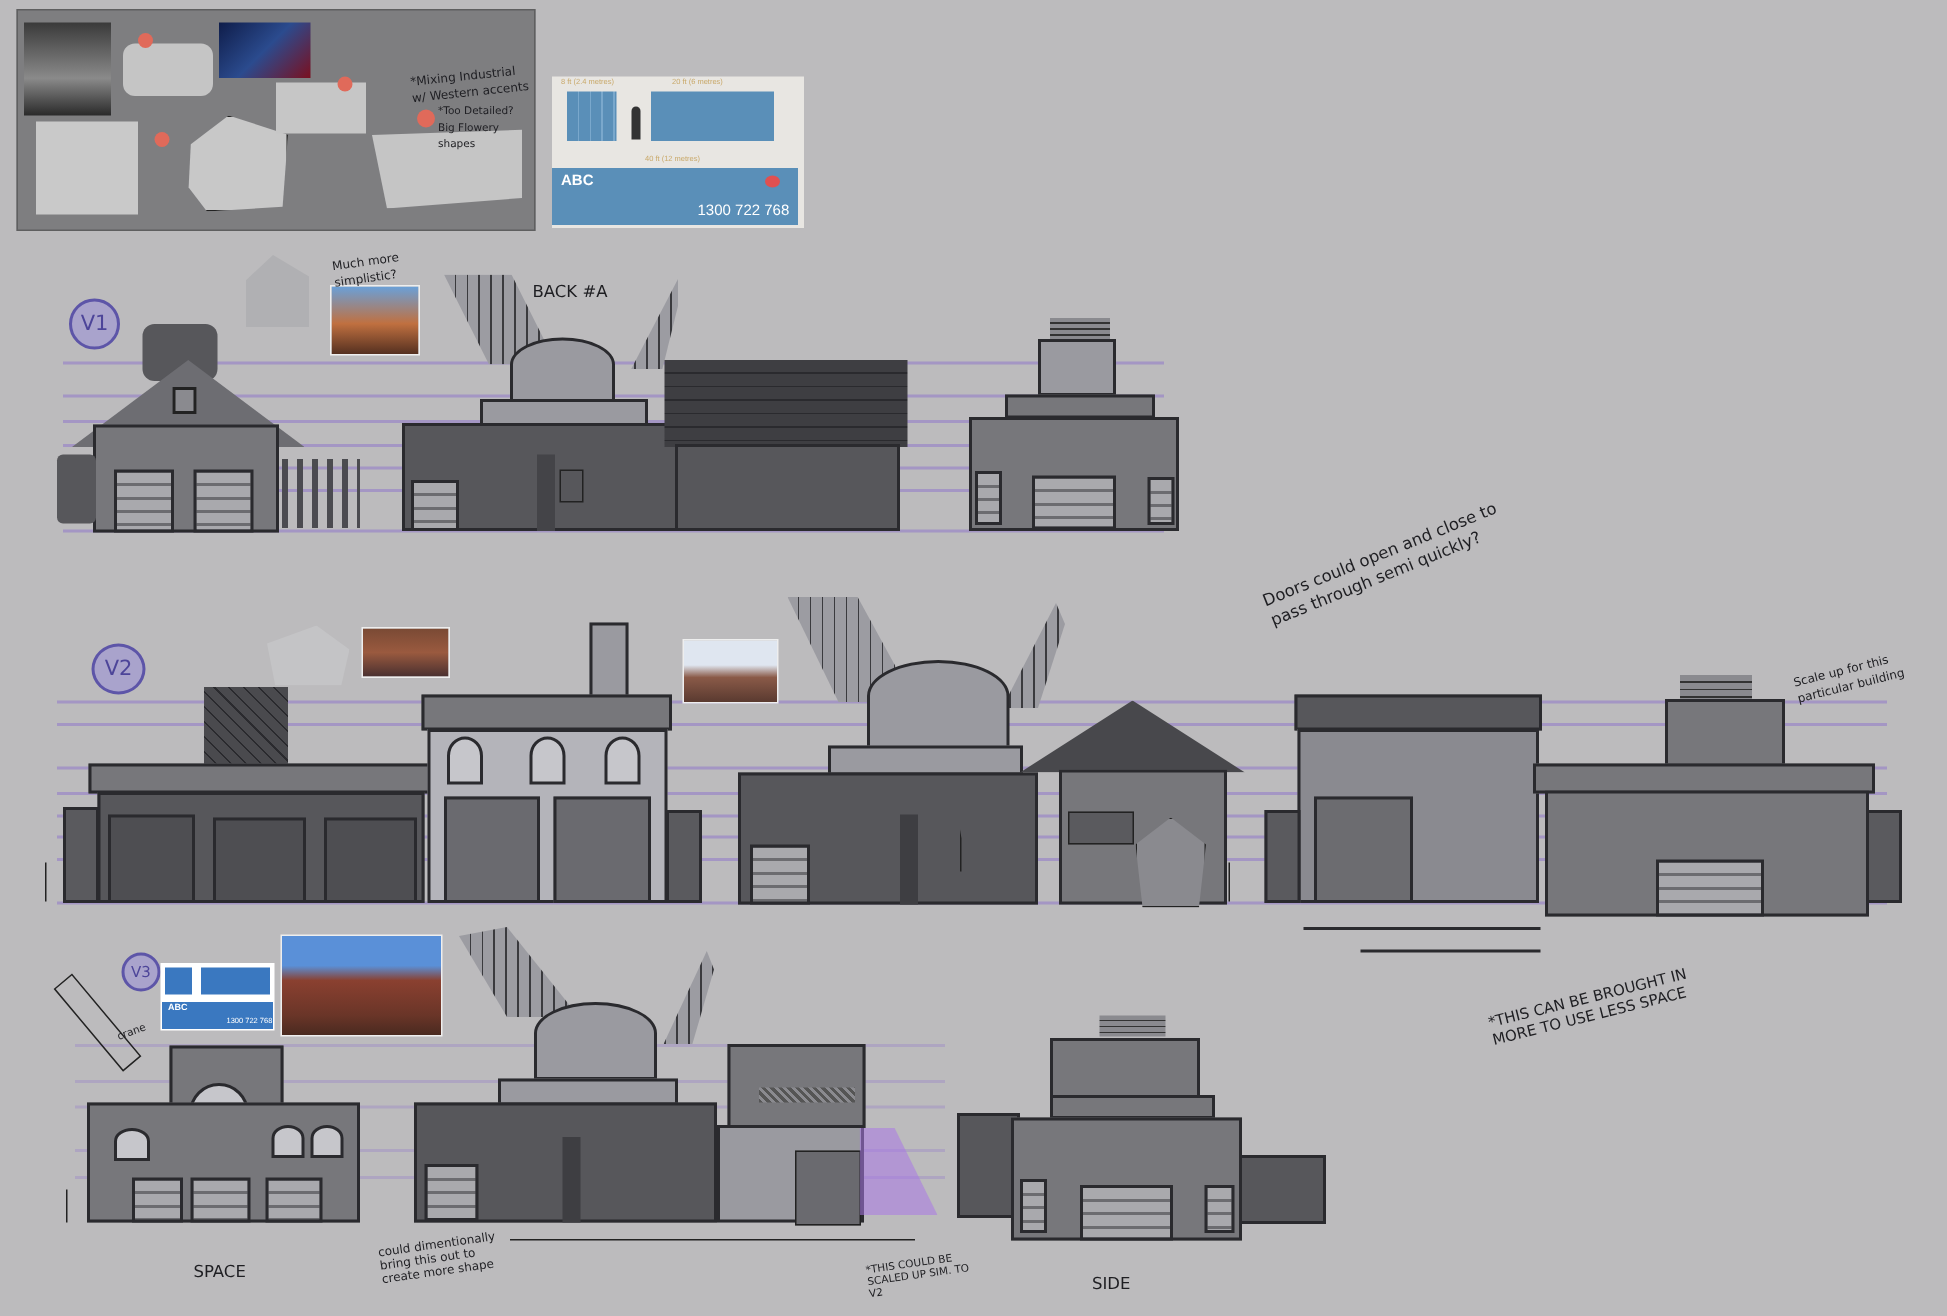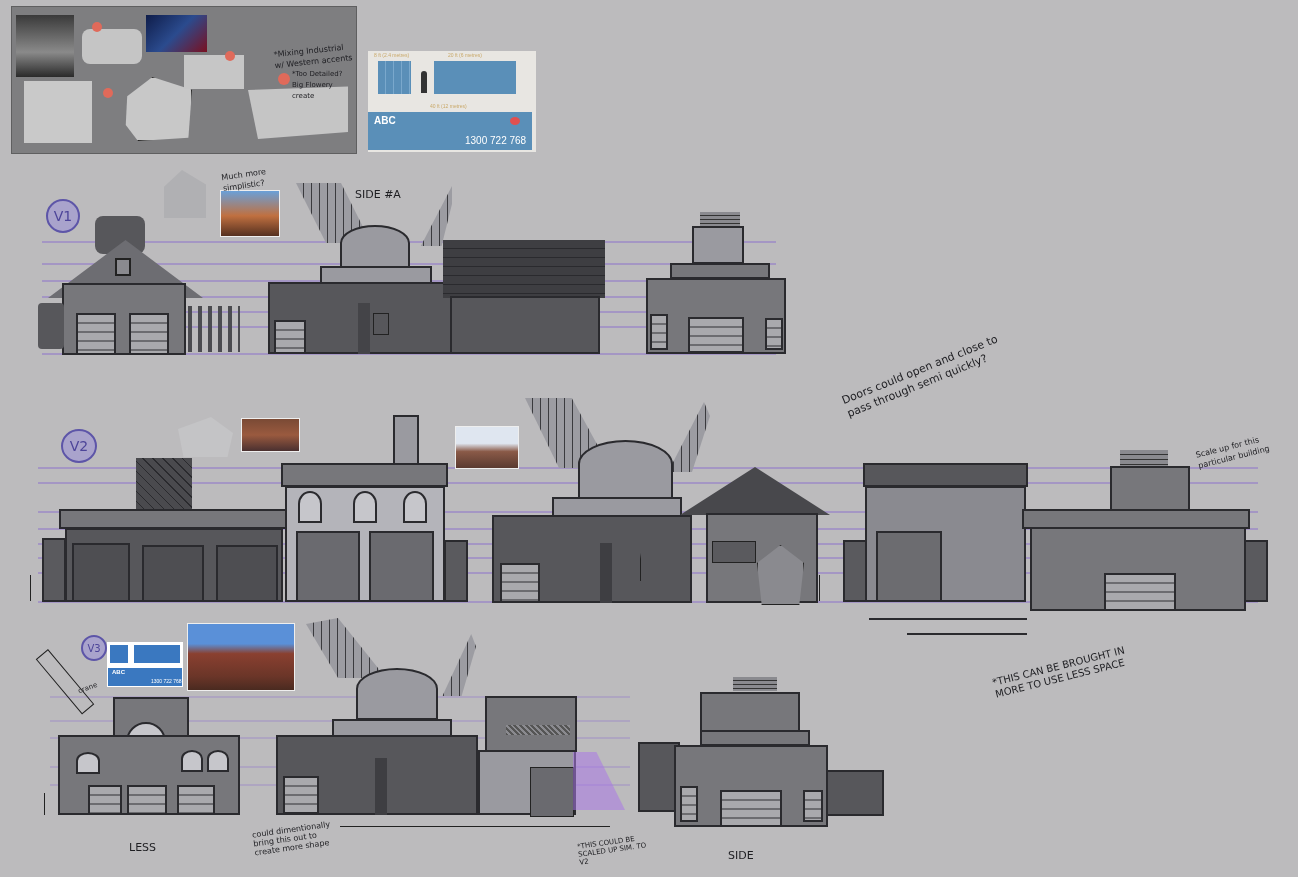--- a/index.html
+++ b/index.html
@@ -30,21 +30,21 @@
   <div class="abs" style="left:134px;top:8px;width:61px;height:37px;background:linear-gradient(135deg,#0f1d4a,#2b4b8e 50%,#7a1020);"></div>
   <div class="abs" style="left:70px;top:22px;width:60px;height:35px;background:#c5c5c5;border-radius:8px;"></div>
   <div class="abs" style="left:108px;top:70px;width:70px;height:62px;background:#c8c8c8;clip-path:polygon(10% 30%,45% 0,100% 20%,95% 95%,25% 100%,8% 75%);border:1px solid #222;"></div>
   <div class="abs" style="left:172px;top:48px;width:60px;height:34px;background:#c6c6c6;"></div>
   <div class="abs" style="left:236px;top:62px;width:100px;height:70px;background:#c5c5c5;clip-path:polygon(0 30%,100% 25%,100% 90%,10% 100%);"></div>
   <div class="abs" style="left:80px;top:15px;width:10px;height:10px;border-radius:50%;background:#e06a5a;"></div>
   <div class="abs" style="left:91px;top:81px;width:10px;height:10px;border-radius:50%;background:#e06a5a;"></div>
   <div class="abs" style="left:213px;top:44px;width:10px;height:10px;border-radius:50%;background:#e06a5a;"></div>
   <div class="abs" style="left:266px;top:66px;width:12px;height:12px;border-radius:50%;background:#e06a5a;"></div>
   <div class="abs hand" style="left:262px;top:38px;width:80px;font-size:8px;transform:rotate(-6deg);">*Mixing Industrial w/ Western accents</div>
-  <div class="abs hand" style="left:280px;top:62px;width:60px;font-size:7px;">*Too Detailed? Big Flowery create</div>
+  <div class="abs hand" style="left:280px;top:62px;width:60px;font-size:7px;">*Too Detailed? Big Flowery shapes</div>
 </div>
 
 <div class="sign" style="left:368px;top:51px;width:168px;height:101px;background:#e8e6e2;">
   <div class="abs" style="left:6px;top:1px;font-size:5px;color:#c9a96a;">8 ft (2.4 metres)</div>
   <div class="abs" style="left:80px;top:1px;font-size:5px;color:#c9a96a;">20 ft (6 metres)</div>
   <div class="blue" style="left:10px;top:10px;width:33px;height:33px;background:repeating-linear-gradient(90deg,#5a8fb8 0 7px,#7aa8cc 7px 8px);"></div>
   <div class="abs" style="left:53px;top:20px;width:6px;height:22px;background:#333;border-radius:3px 3px 0 0;"></div>
   <div class="blue" style="left:66px;top:10px;width:82px;height:33px;"></div>
   <div class="abs" style="left:62px;top:52px;font-size:5px;color:#c9a96a;">40 ft (12 metres)</div>
   <div class="blue" style="left:0;top:61px;width:164px;height:38px;"></div>
@@ -58,21 +58,21 @@
 <div class="guide" style="left:42px;top:263px;width:734px;"></div>
 <div class="guide" style="left:42px;top:280px;width:734px;"></div>
 <div class="guide" style="left:42px;top:296px;width:734px;"></div>
 <div class="guide" style="left:42px;top:311px;width:734px;"></div>
 <div class="guide" style="left:42px;top:326px;width:734px;"></div>
 <div class="guide" style="left:42px;top:353px;width:734px;"></div>
 
 <div class="abs" style="left:152px;top:170px;width:60px;height:48px;background:#b0b0b3;clip-path:polygon(20% 35%,50% 0,90% 30%,90% 100%,20% 100%);"></div>
 <div class="photo" style="left:220px;top:190px;width:58px;height:45px;background:linear-gradient(#6aa0d8,#c07040 55%,#553020);"></div>
 <div class="abs hand" style="left:222px;top:168px;width:60px;font-size:8px;transform:rotate(-8deg);">Much more simplistic?</div>
-<div class="abs hand" style="left:355px;top:189px;font-size:11px;">SIDE #A</div>
+<div class="abs hand" style="left:355px;top:189px;font-size:11px;">BACK #A</div>
 
 <div class="abs dark" style="left:95px;top:216px;width:50px;height:38px;border-radius:8px;"></div>
 <div class="abs" style="left:48px;top:240px;width:155px;height:58px;background:#6d6d72;clip-path:polygon(0 100%,50% 0,100% 100%);"></div>
 <div class="bld mid" style="left:62px;top:283px;width:124px;height:72px;"></div>
 <div class="abs" style="left:115px;top:258px;width:16px;height:18px;border:2px solid #222;background:#8a8a8f;box-sizing:border-box;"></div>
 <div class="door" style="left:76px;top:313px;width:40px;height:42px;"></div>
 <div class="door" style="left:129px;top:313px;width:40px;height:42px;"></div>
 <div class="abs dark" style="left:38px;top:303px;width:26px;height:46px;border-radius:4px;"></div>
 <div class="abs" style="left:188px;top:306px;width:52px;height:46px;background:repeating-linear-gradient(90deg,#4b4b50 0 4px,transparent 4px 10px);"></div>
 
@@ -208,17 +208,17 @@
 <div class="abs" style="left:733px;top:677px;width:44px;height:14px;background:repeating-linear-gradient(#8a8a8f 0 3px,#333 3px 4px);"></div>
 <div class="bld mid" style="left:700px;top:692px;width:100px;height:40px;"></div>
 <div class="bld mid" style="left:700px;top:730px;width:110px;height:16px;"></div>
 <div class="bld dark" style="left:638px;top:742px;width:42px;height:70px;"></div>
 <div class="bld mid" style="left:674px;top:745px;width:154px;height:82px;"></div>
 <div class="bld dark" style="left:826px;top:770px;width:58px;height:46px;"></div>
 <div class="door" style="left:720px;top:790px;width:62px;height:37px;"></div>
 <div class="door" style="left:680px;top:786px;width:18px;height:36px;"></div>
 <div class="door" style="left:803px;top:790px;width:20px;height:32px;"></div>
 
-<div class="abs hand" style="left:129px;top:842px;font-size:11px;">LESS</div>
+<div class="abs hand" style="left:129px;top:842px;font-size:11px;">SPACE</div>
 <div class="abs hand" style="left:253px;top:825px;width:80px;font-size:8px;line-height:9px;transform:rotate(-8deg);">could dimentionally bring this out to create more shape</div>
 <div class="abs" style="left:340px;top:826px;width:270px;height:1px;background:#222;"></div>
 <div class="abs hand" style="left:578px;top:838px;width:70px;font-size:7px;line-height:8px;transform:rotate(-8deg);">*THIS COULD BE SCALED UP SIM. TO V2</div>
 <div class="abs hand" style="left:728px;top:850px;font-size:11px;">SIDE</div>
 
 </body></html>

